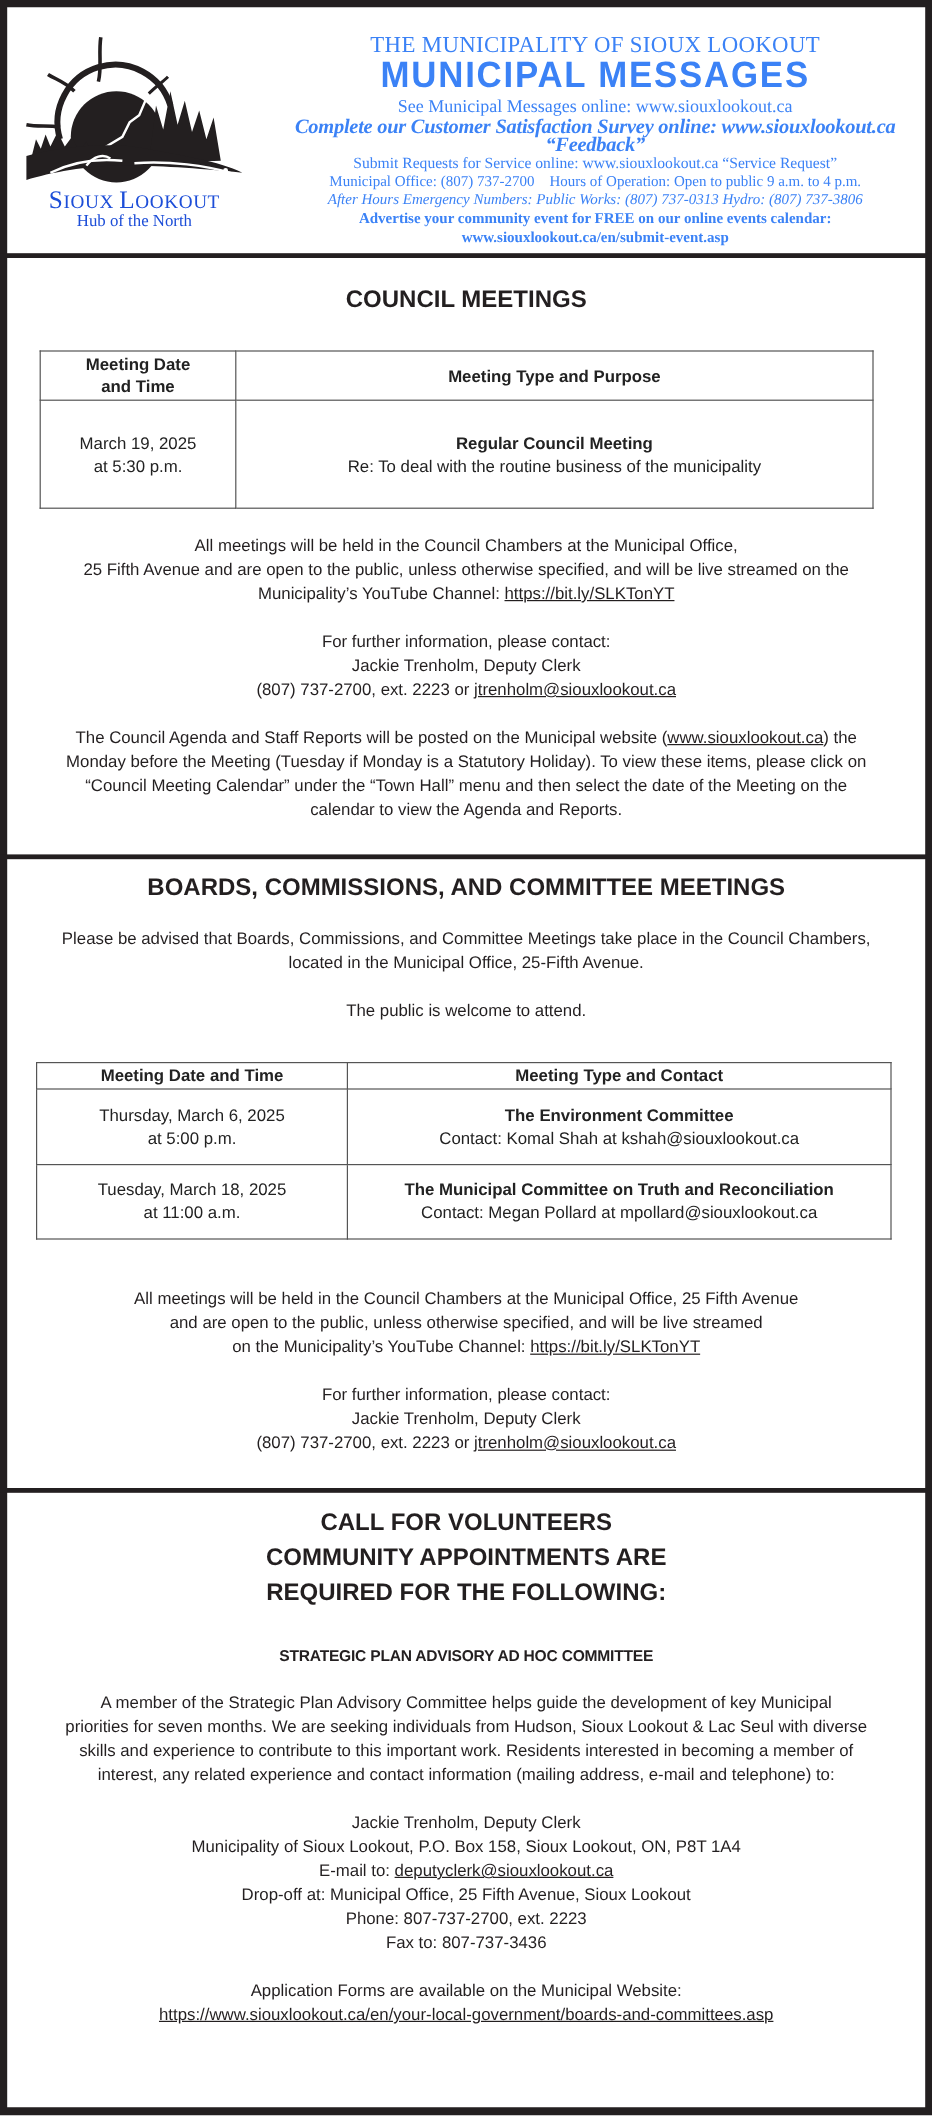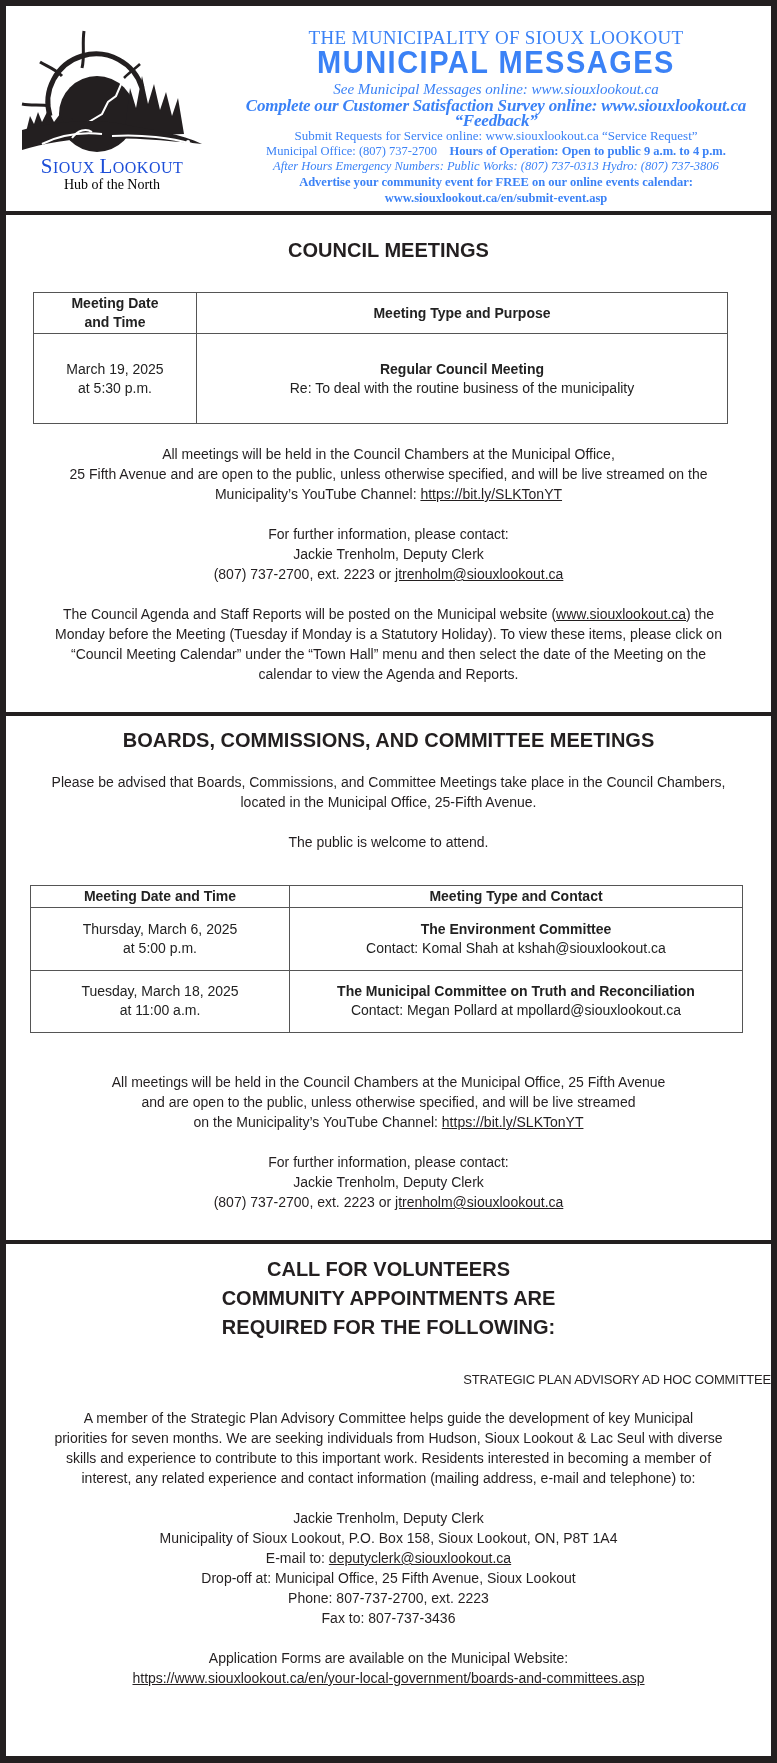--- a/index.html
+++ b/index.html
@@ -8,31 +8,31 @@
   .frame { position: absolute; left: 0; top: 0; width: 777px; height: 1763px;
            box-sizing: border-box; border-top: 6px solid #231f20; border-left: 6px solid #231f20;
            border-right: 6px solid #231f20; border-bottom: 7px solid #231f20; }
   .divider { position: absolute; left: 0; width: 777px; height: 4px; background: #231f20; }
   .header { position: absolute; left: 6px; top: 6px; width: 765px; height: 205px; }
   .logo { position: absolute; left: 6px; top: 20px; width: 200px; height: 180px; }
   .logo-title { position: absolute; left: 8px; top: 148px; width: 196px; text-align: center;
                 font-family: "Liberation Serif", "DejaVu Serif", serif; font-size: 21px; letter-spacing: 0.5px; color:#1d4ed8; }
   .logo-title .sc { font-size: 16px; }
   .logo-sub { position: absolute; left: 8px; top: 171px; width: 196px; text-align: center;
-              font-family: "Liberation Serif", "DejaVu Serif", serif; font-size: 14px; color:#000000; }
+              font-family: "Liberation Serif", "DejaVu Serif", serif; font-size: 14px; color:#1d4ed8; }
   .hdr-text { position: absolute; left: 215px; top: 22px; width: 550px; text-align: center;
               font-family: "Liberation Serif", "DejaVu Serif", serif; color: #3b82f6; }
   .hdr-text .l1 { font-size: 19px; line-height: 20px; letter-spacing: 0.3px; }
   .hdr-text .l2 { font-family: "Liberation Sans", "DejaVu Sans", sans-serif; font-weight: bold; font-size: 29px;
                   line-height: 30px; letter-spacing: 1.5px; transform: scaleY(1.05); }
-  .hdr-text .l3 { font-size: 15px; line-height: 18px; margin-top: 2px; font-style: italic; }
+  .hdr-text .l3 { font-size: 15px; line-height: 18px; margin-top: 2px; }
   .hdr-text .l4 { font-size: 17px; line-height: 15px; font-style: italic; font-weight: bold; letter-spacing:-0.2px; }
   .hdr-text .l5 { font-size: 13px; line-height: 15px; }
   .hdr-text .l6 { font-size: 12.5px; line-height: 16px; }
-  .hdr-text .l6 b { font-weight: bold; }
+  .hdr-text .l6 b { font-weight: normal; }
   .hdr-text .l7 { font-size: 12.5px; line-height: 15px; font-style: italic; }
   .hdr-text .l8, .hdr-text .l9 { font-size: 12.5px; line-height: 16px; font-weight: bold; }
 
   .sec { position: absolute; left: 6px; width: 765px; text-align: center; font-size: 14px; line-height: 20px; color: #231f20; }
   .sec h2 { margin: 0; font-size: 20px; font-weight: bold; line-height: 24px; }
   .sec p { margin: 0; }
   .u { text-decoration: underline; }
   .b { font-weight: bold; }
 
   table.grid { position: absolute; border-collapse: collapse; font-size: 14px; line-height: 19px; }
@@ -157,21 +157,21 @@
   <p>Jackie Trenholm, Deputy Clerk</p>
   <p><span>(807) 737-2700, ext. 2223 or </span><span class="u">jtrenholm@siouxlookout.ca</span></p>
 </div>
 
 <div class="divider" style="top:1240px;"></div>
 
 <div class="sec" style="top:1255px;">
   <h2 style="line-height:29px;">CALL FOR VOLUNTEERS</h2>
   <h2 style="line-height:29px;">COMMUNITY APPOINTMENTS ARE</h2>
   <h2 style="line-height:29px;">REQUIRED FOR THE FOLLOWING:</h2>
-  <p style="margin-top:28px; font-weight:normal; font-size:13px; letter-spacing:-0.2px;text-align:right;">STRATEGIC PLAN ADVISORY AD HOC COMMITTEE</p>
+  <p style="margin-top:28px; font-weight:bold; font-size:13px; letter-spacing:-0.2px;">STRATEGIC PLAN ADVISORY AD HOC COMMITTEE</p>
   <p style="margin-top:18px;">A member of the Strategic Plan Advisory Committee helps guide the development of key Municipal</p>
   <p>priorities for seven months. We are seeking individuals from Hudson, Sioux Lookout &amp; Lac Seul with diverse</p>
   <p>skills and experience to contribute to this important work. Residents interested in becoming a member of</p>
   <p>interest, any related experience and contact information (mailing address, e-mail and telephone) to:</p>
   <p>&nbsp;</p>
   <p>Jackie Trenholm, Deputy Clerk</p>
   <p>Municipality of Sioux Lookout, P.O. Box 158, Sioux Lookout, ON, P8T 1A4</p>
   <p><span>E-mail to:  </span><span class="u">deputyclerk@siouxlookout.ca</span></p>
   <p>Drop-off at:  Municipal Office, 25 Fifth Avenue, Sioux Lookout</p>
   <p>Phone: 807-737-2700, ext. 2223</p>

